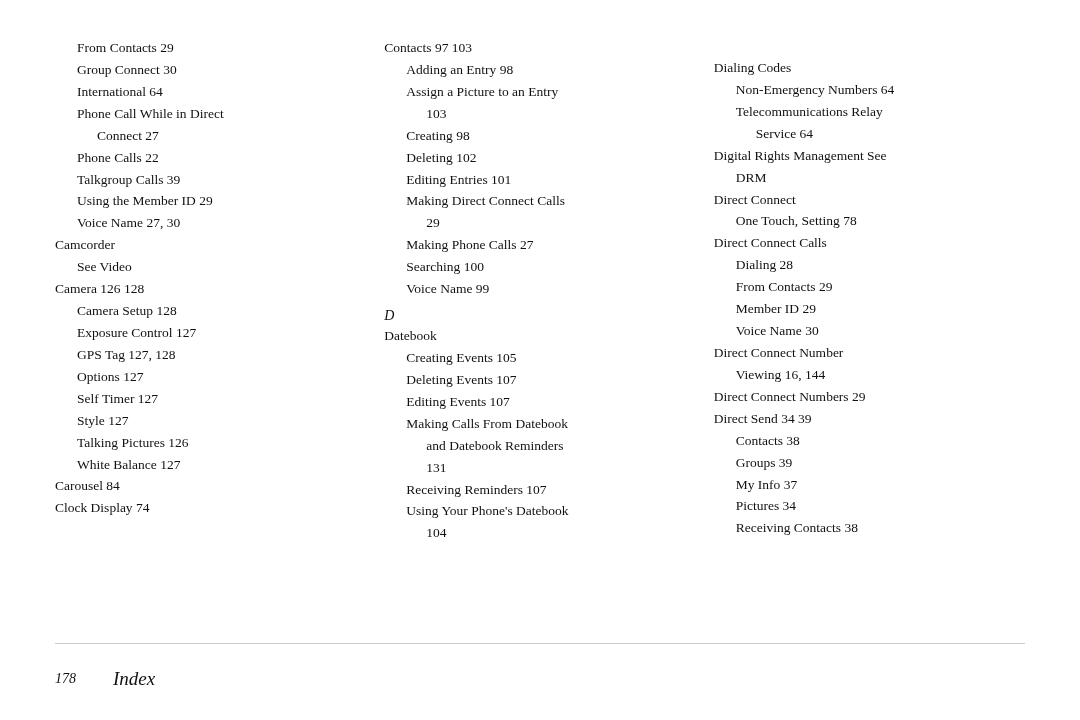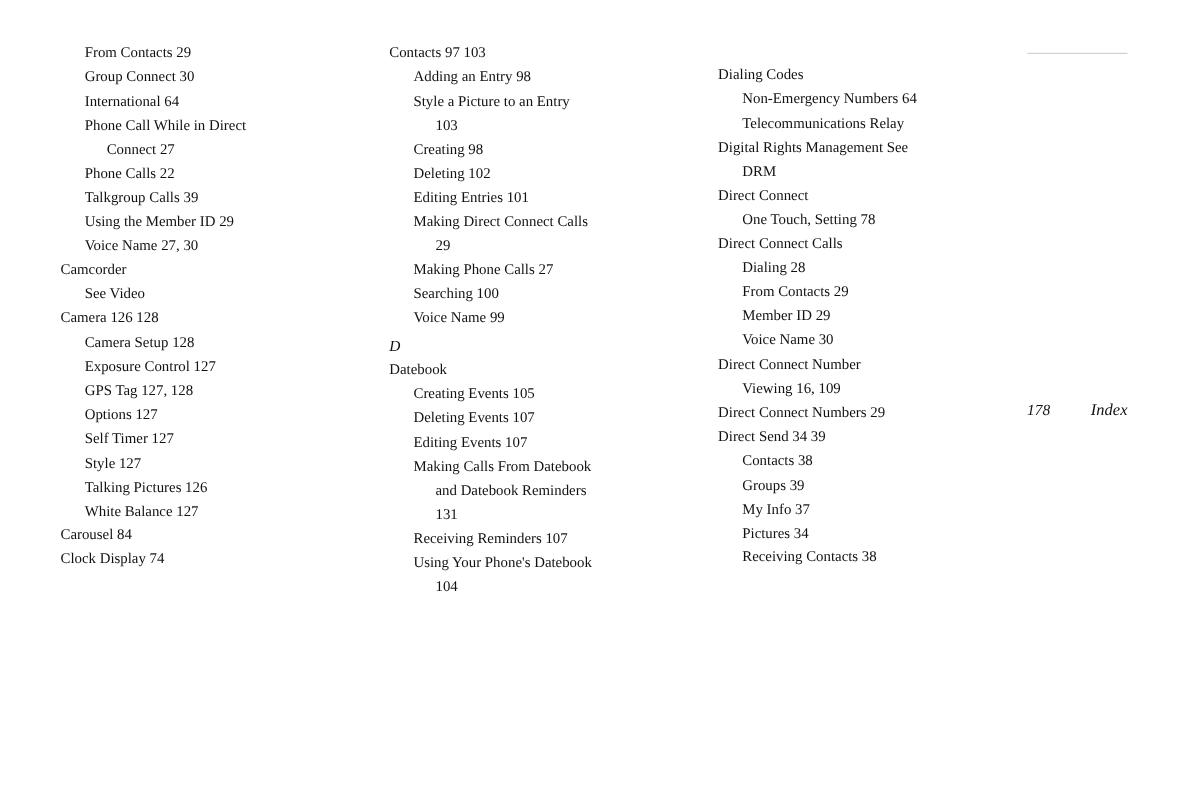--- a/index.html
+++ b/index.html
@@ -11,21 +11,21 @@
       width: 1080px;
       height: 720px;
       overflow: hidden;
       position: relative;
     }
     .page {
       width: 1080px;
       height: 720px;
       padding: 38px 55px 30px 55px;
       display: flex;
-      flex-direction: row;
+      flex-direction: column;
     }
     .columns {
       display: flex;
       flex-direction: row;
       flex: 1;
       gap: 0;
     }
     .col {
       flex: 1;
       padding-right: 18px;
@@ -54,32 +54,32 @@
       font-size: 14px;
       margin-top: 8px;
       margin-bottom: 2px;
       display: block;
     }
     .footer {
       display: flex;
       flex-direction: row;
       align-items: center;
       border-top: 1px solid #ccc;
-      padding-top: 8px;
+      padding-top: 24px;
       margin-top: 10px;
     }
     .footer-page {
       font-style: italic;
       font-size: 14px;
       margin-right: 18px;
       min-width: 40px;
     }
     .footer-label {
       font-style: italic;
-      font-size: 15px;
+      font-size: 19px;
     }
   </style>
 </head>
 <body>
 
 <div class="page">
   <div class="columns">
   <div class="col">
         <span class="entry entry-sub">From Contacts 29</span>
         <span class="entry entry-sub">Group Connect 30</span>
@@ -100,21 +100,21 @@
         <span class="entry entry-sub">Self Timer 127</span>
         <span class="entry entry-sub">Style 127</span>
         <span class="entry entry-sub">Talking Pictures 126</span>
         <span class="entry entry-sub">White Balance 127</span>
         <span class="entry entry-main">Carousel 84</span>
         <span class="entry entry-main">Clock Display 74</span>
       </div>
       <div class="col">
         <span class="entry entry-main">Contacts 97  103</span>
         <span class="entry entry-sub">Adding an Entry 98</span>
-        <span class="entry entry-sub">Style a Picture to an Entry</span>
+        <span class="entry entry-sub">Assign a Picture to an Entry</span>
         <span class="entry entry-sub2">103</span>
         <span class="entry entry-sub">Creating 98</span>
         <span class="entry entry-sub">Deleting 102</span>
         <span class="entry entry-sub">Editing Entries 101</span>
         <span class="entry entry-sub">Making Direct Connect Calls</span>
         <span class="entry entry-sub2">29</span>
         <span class="entry entry-sub">Making Phone Calls 27</span>
         <span class="entry entry-sub">Searching 100</span>
         <span class="entry entry-sub">Voice Name 99</span>
         <span class="section-letter">D</span>
@@ -126,31 +126,32 @@
         <span class="entry entry-sub2">and Datebook Reminders</span>
         <span class="entry entry-sub2">131</span>
         <span class="entry entry-sub">Receiving Reminders 107</span>
         <span class="entry entry-sub">Using Your Phone's Datebook</span>
         <span class="entry entry-sub2">104</span>
       </div>
       <div class="col">
         <span class="entry entry-main">Dialing Codes</span>
         <span class="entry entry-sub">Non-Emergency Numbers 64</span>
         <span class="entry entry-sub">Telecommunications Relay</span>
+        <span class="entry entry-sub2">Service 64</span>
         <span class="entry entry-main">Digital Rights Management See</span>
         <span class="entry entry-sub">DRM</span>
         <span class="entry entry-main">Direct Connect</span>
         <span class="entry entry-sub">One Touch, Setting 78</span>
         <span class="entry entry-main">Direct Connect Calls</span>
         <span class="entry entry-sub">Dialing 28</span>
         <span class="entry entry-sub">From Contacts 29</span>
         <span class="entry entry-sub">Member ID 29</span>
         <span class="entry entry-sub">Voice Name 30</span>
         <span class="entry entry-main">Direct Connect Number</span>
-        <span class="entry entry-sub">Viewing 16, 109</span>
+        <span class="entry entry-sub">Viewing 16, 144</span>
         <span class="entry entry-main">Direct Connect Numbers 29</span>
         <span class="entry entry-main">Direct Send 34  39</span>
         <span class="entry entry-sub">Contacts 38</span>
         <span class="entry entry-sub">Groups 39</span>
         <span class="entry entry-sub">My Info 37</span>
         <span class="entry entry-sub">Pictures 34</span>
         <span class="entry entry-sub">Receiving Contacts 38</span>
       </div>
     </div>
   <div class="footer">

